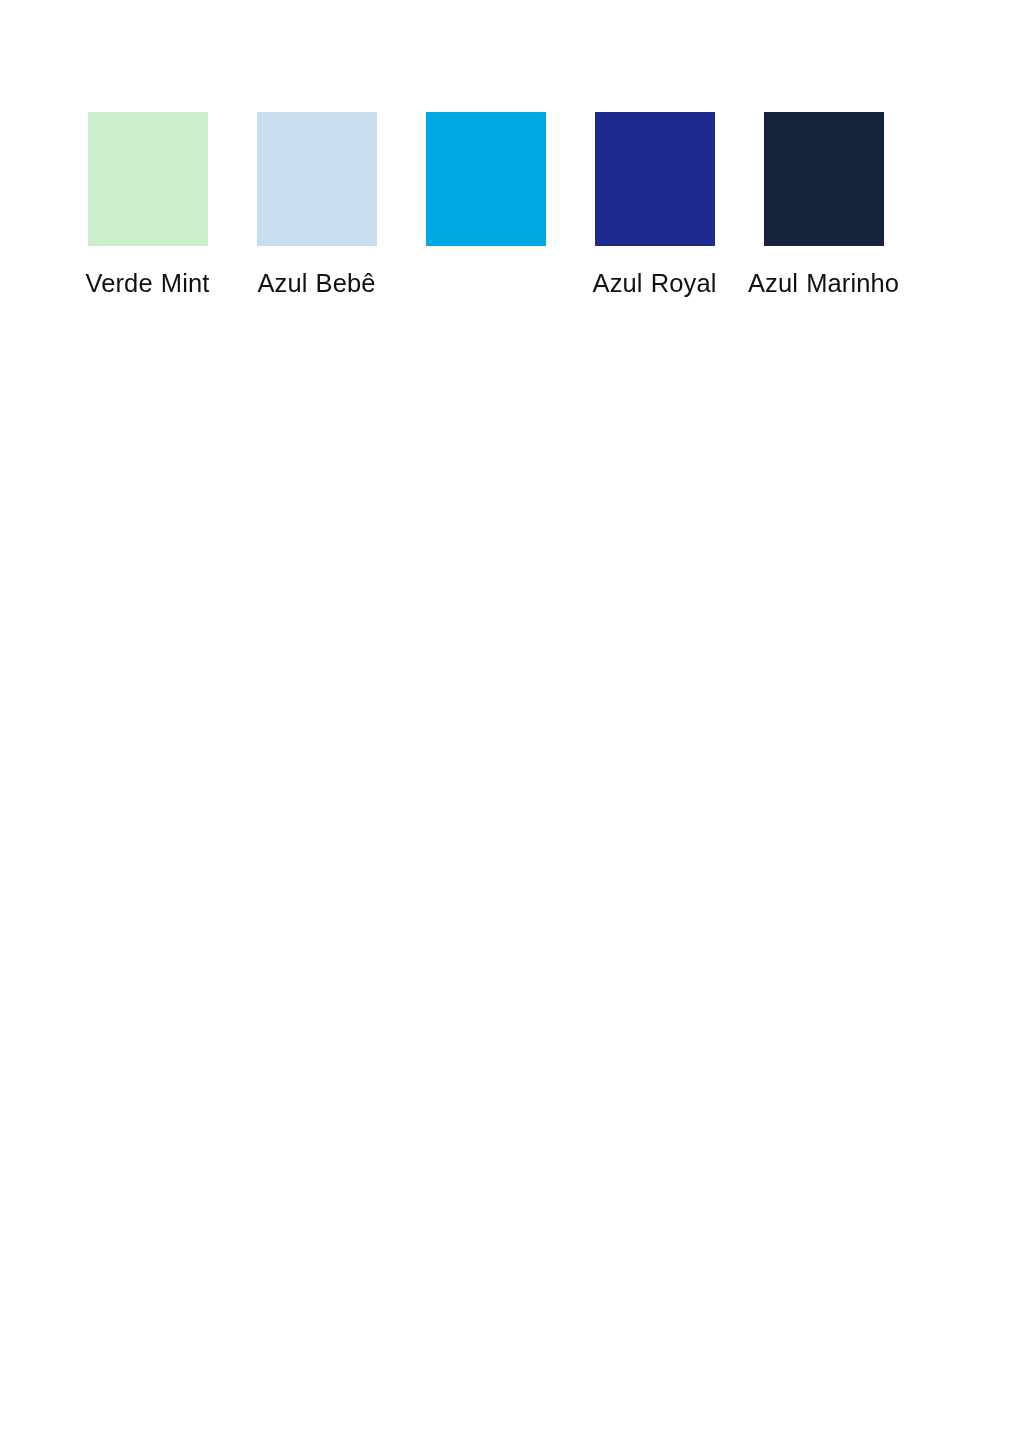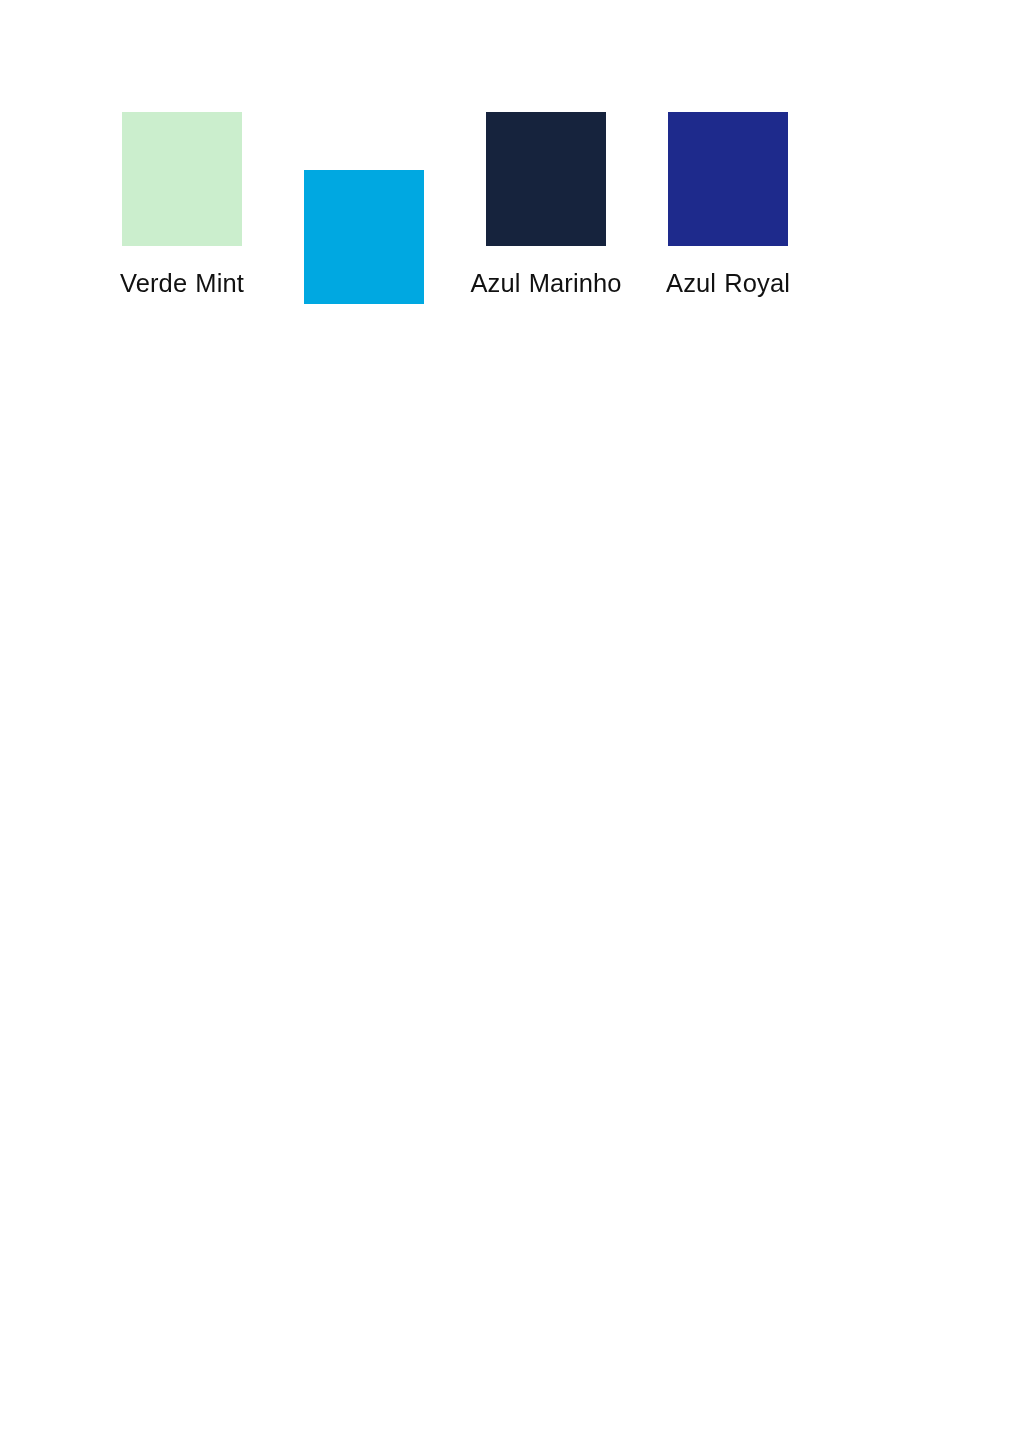--- a/index.html
+++ b/index.html
@@ -20,24 +20,23 @@
     height: 1448px;
     background: #ffffff;
   }
   .swatch-row {
     position: absolute;
     top: 112px;
     left: 0;
     width: 908px;
     display: flex;
     justify-content: flex-start;
-    align-items: flex-end;
+    align-items: flex-start;
     padding-left: 63px;
     box-sizing: border-box;
-    margin-left: 28px;
   }
   .swatch-cell {
     width: 182px;
     display: flex;
     flex-direction: column;
     align-items: center;
   }
   .swatch-chip {
     width: 120px;
     height: 134px;
@@ -58,29 +57,33 @@
 <body>
 
 <div class="page">
   <div class="swatch-row">
 
     <div class="swatch-cell">
       <div class="swatch-chip" style="background:#cbeecd;"></div>
       <div class="swatch-label">Verde Mint</div>
     </div>
 
+    <div class="swatch-cell">
+      <div class="swatch-chip" style="background:#c9ddf0;"></div>
+      <div class="swatch-label">Azul Bebê</div>
+    </div>
 
     <div class="swatch-cell">
       <div class="swatch-chip" style="background:#00a8e1;"></div>
+    </div>
+
+    <div class="swatch-cell">
+      <div class="swatch-chip" style="background:#1e2a8c;"></div>
+      <div class="swatch-label">Azul Royal</div>
     </div>
 
     <div class="swatch-cell">
       <div class="swatch-chip" style="background:#16233d;"></div>
       <div class="swatch-label">Azul Marinho</div>
     </div>
 
-    <div class="swatch-cell">
-      <div class="swatch-chip" style="background:#1e2a8c;"></div>
-      <div class="swatch-label">Azul Royal</div>
-    </div>
-
   </div>
 </div>
 
 </body></html>

